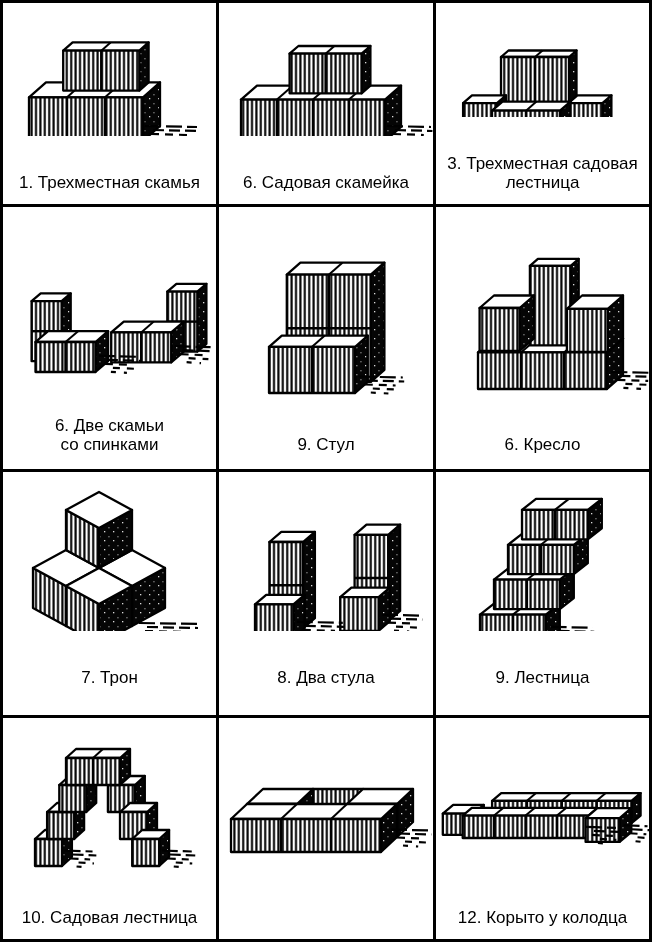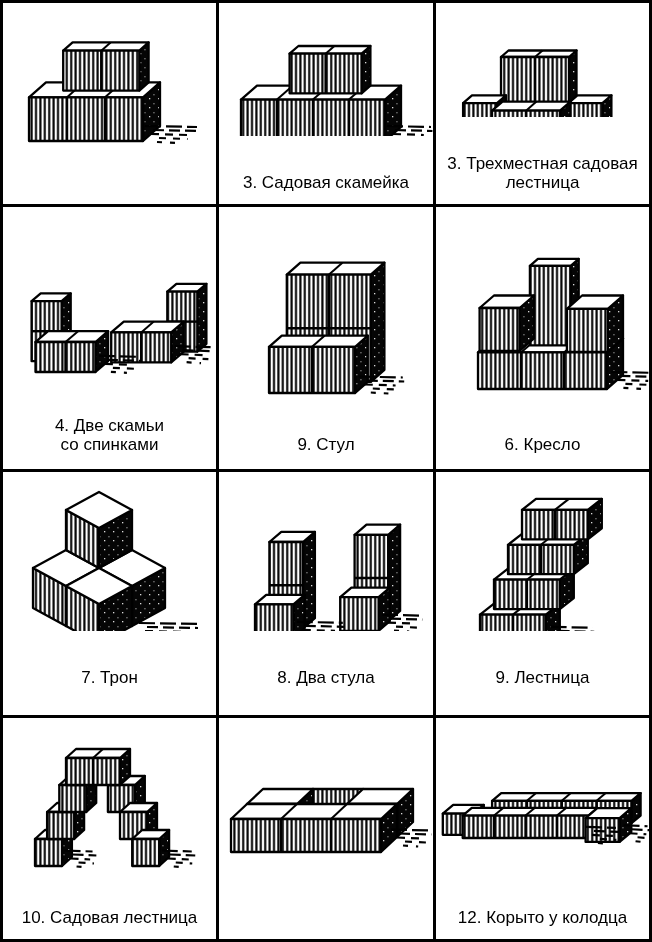--- a/index.html
+++ b/index.html
@@ -50,20 +50,23 @@
         <polygon points="60.2,47.6 136.3,47.6 145.6,39.4 69.6,39.4" fill="#fff" stroke="#000" stroke-width="2.3" stroke-linejoin="round"></polygon>
         <polygon points="60.2,87.6 136.3,87.6 136.3,47.6 60.2,47.6" fill="url(#hatchL)" stroke="#000" stroke-width="2.3" stroke-linejoin="round"></polygon>
         <line x1="98.25" y1="87.55000000000001" x2="98.25" y2="47.64999999999999" stroke="#000" stroke-width="2.4"></line>
         <line x1="98.25" y1="47.64999999999999" x2="107.6" y2="39.39999999999999" stroke="#000" stroke-width="2"></line>
         <line x1="142" y1="123" x2="194" y2="124" stroke="#000" stroke-width="2.2" stroke-dasharray="16 5"></line>
         <line x1="150" y1="127" x2="194.2" y2="128" stroke="#000" stroke-width="2.2" stroke-dasharray="11 5"></line>
         <line x1="148" y1="131" x2="184.4" y2="132" stroke="#000" stroke-width="2.2" stroke-dasharray="8 6"></line>
         <line x1="156" y1="135" x2="184.6" y2="136" stroke="#000" stroke-width="2.2" stroke-dasharray="7 7"></line>
         <line x1="154" y1="139" x2="174.8" y2="140" stroke="#000" stroke-width="2.2" stroke-dasharray="5 8"></line>
       </svg>
+    <div class="cap">
+      <div>1. Трехместная скамья</div>
+    </div>
   </div>
 
   <div class="cell r1">
     <svg class="fig">
         <polygon points="166.0,138.0 182.0,124.0 182.0,82.6 166.0,96.6" fill="url(#darkF)" stroke="#000" stroke-width="2.3" stroke-linejoin="round"></polygon>
         <polygon points="22.0,96.6 166.0,96.6 182.0,82.6 38.0,82.6" fill="#fff" stroke="#000" stroke-width="2.3" stroke-linejoin="round"></polygon>
         <polygon points="22.0,138.0 166.0,138.0 166.0,96.6 22.0,96.6" fill="url(#hatchL)" stroke="#000" stroke-width="2.3" stroke-linejoin="round"></polygon>
         <line x1="58" y1="138" x2="58" y2="96.6" stroke="#000" stroke-width="2.4"></line>
         <line x1="58" y1="96.6" x2="74" y2="82.6" stroke="#000" stroke-width="2"></line>
         <line x1="94" y1="138" x2="94" y2="96.6" stroke="#000" stroke-width="2.4"></line>
@@ -75,21 +78,21 @@
         <polygon points="70.6,90.3 142.6,90.3 142.6,50.7 70.6,50.7" fill="url(#hatchL)" stroke="#000" stroke-width="2.3" stroke-linejoin="round"></polygon>
         <line x1="106.6" y1="90.3" x2="106.6" y2="50.7" stroke="#000" stroke-width="2.4"></line>
         <line x1="106.6" y1="50.7" x2="115.39999999999999" y2="43" stroke="#000" stroke-width="2"></line>
         <line x1="168" y1="123" x2="212" y2="124" stroke="#000" stroke-width="2.2" stroke-dasharray="16 5"></line>
         <line x1="176" y1="127" x2="213.4" y2="128" stroke="#000" stroke-width="2.2" stroke-dasharray="11 5"></line>
         <line x1="174" y1="131" x2="204.8" y2="132" stroke="#000" stroke-width="2.2" stroke-dasharray="8 6"></line>
         <line x1="182" y1="135" x2="206.2" y2="136" stroke="#000" stroke-width="2.2" stroke-dasharray="7 7"></line>
         <line x1="180" y1="139" x2="197.6" y2="140" stroke="#000" stroke-width="2.2" stroke-dasharray="5 8"></line>
       </svg>
     <div class="cap">
-      <div>3. Садовая скамейка</div>
+      <div>6. Садовая скамейка</div>
     </div>
   </div>
 
   <div class="cell r1">
     <svg class="fig">
         <polygon points="133.0,99.9 140.5,93.4 140.5,47.5 133.0,54.0" fill="url(#darkF)" stroke="#000" stroke-width="2.3" stroke-linejoin="round"></polygon>
         <polygon points="65.0,54.0 133.0,54.0 140.5,47.5 72.5,47.5" fill="#fff" stroke="#000" stroke-width="2.3" stroke-linejoin="round"></polygon>
         <polygon points="65.0,99.9 133.0,99.9 133.0,54.0 65.0,54.0" fill="url(#hatchL)" stroke="#000" stroke-width="2.3" stroke-linejoin="round"></polygon>
         <line x1="99" y1="99.9" x2="99" y2="54.000000000000014" stroke="#000" stroke-width="2.4"></line>
         <line x1="99" y1="54.000000000000014" x2="106.5" y2="47.500000000000014" stroke="#000" stroke-width="2"></line>
@@ -141,21 +144,21 @@
         <line x1="101.9" y1="156.8" x2="129.9" y2="157.8" stroke="#000" stroke-width="2.2" stroke-dasharray="8 6"></line>
         <line x1="109.9" y1="160.8" x2="131.9" y2="161.8" stroke="#000" stroke-width="2.2" stroke-dasharray="7 7"></line>
         <line x1="107.9" y1="164.8" x2="123.9" y2="165.8" stroke="#000" stroke-width="2.2" stroke-dasharray="5 8"></line>
         <line x1="171.6" y1="139.2" x2="207.6" y2="140.2" stroke="#000" stroke-width="2.2" stroke-dasharray="16 5"></line>
         <line x1="179.6" y1="143.2" x2="210.2" y2="144.2" stroke="#000" stroke-width="2.2" stroke-dasharray="11 5"></line>
         <line x1="177.6" y1="147.2" x2="202.79999999999998" y2="148.2" stroke="#000" stroke-width="2.2" stroke-dasharray="8 6"></line>
         <line x1="185.6" y1="151.2" x2="205.4" y2="152.2" stroke="#000" stroke-width="2.2" stroke-dasharray="7 7"></line>
         <line x1="183.6" y1="155.2" x2="198" y2="156.2" stroke="#000" stroke-width="2.2" stroke-dasharray="5 8"></line>
       </svg>
     <div class="cap">
-      <div>4. Две скамьи</div>
+      <div>6. Две скамьи</div>
       <div>со спинками</div>
     </div>
   </div>
 
   <div class="cell r2">
     <svg class="fig">
         <polygon points="151.8,174.8 165.4,162.8 165.4,55.7 151.8,67.7" fill="url(#darkF)" stroke="#000" stroke-width="2.3" stroke-linejoin="round"></polygon>
         <polygon points="67.8,67.7 151.8,67.7 165.4,55.7 81.4,55.7" fill="#fff" stroke="#000" stroke-width="2.3" stroke-linejoin="round"></polygon>
         <polygon points="67.8,174.8 151.8,174.8 151.8,67.7 67.8,67.7" fill="url(#hatchL)" stroke="#000" stroke-width="2.3" stroke-linejoin="round"></polygon>
         <line x1="109.79" y1="174.75" x2="109.79" y2="67.65" stroke="#000" stroke-width="2.4"></line>

